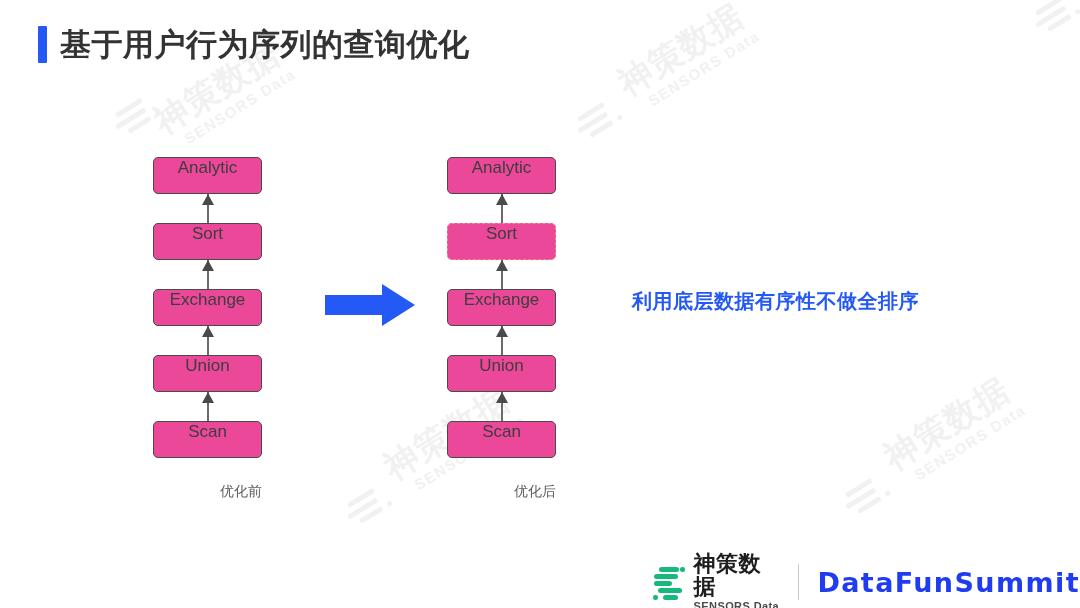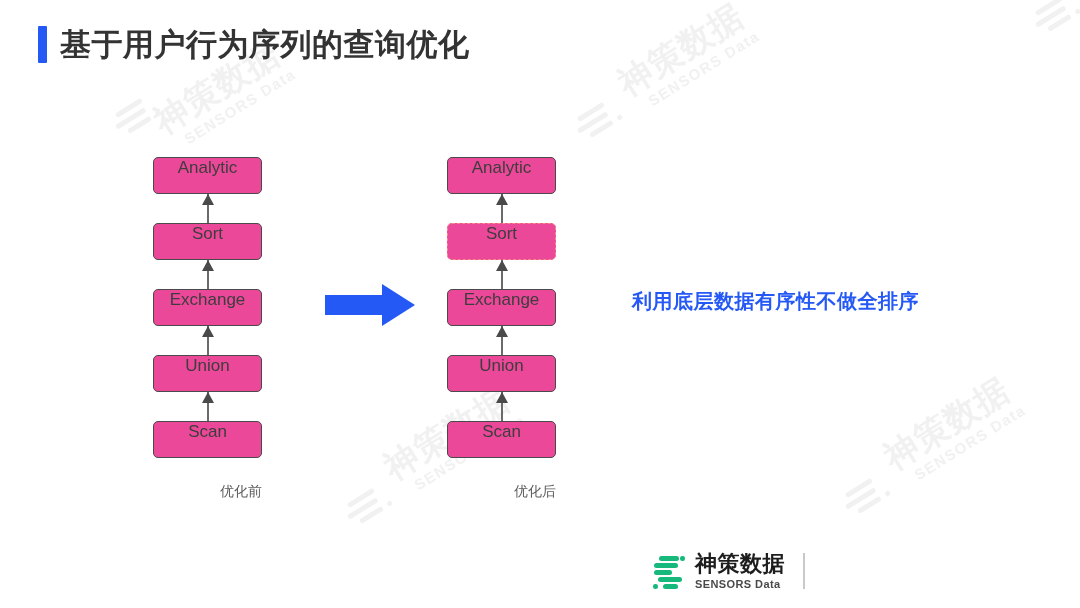--- a/index.html
+++ b/index.html
@@ -391,13 +391,14 @@
     <i class="r3"></i>
     <i class="r4"></i>
     <i class="r5"></i>
       <i class="d2"></i>
   </div>
   <div class="sensors-text">
     <span class="sensors-cn">神策数据</span>
     <span class="sensors-en">SENSORS Data</span>
   </div>
   <div class="footer-divider"></div>
+  <div class="datafun">DataFunSummit</div>
 </div>
 
 </body></html>

